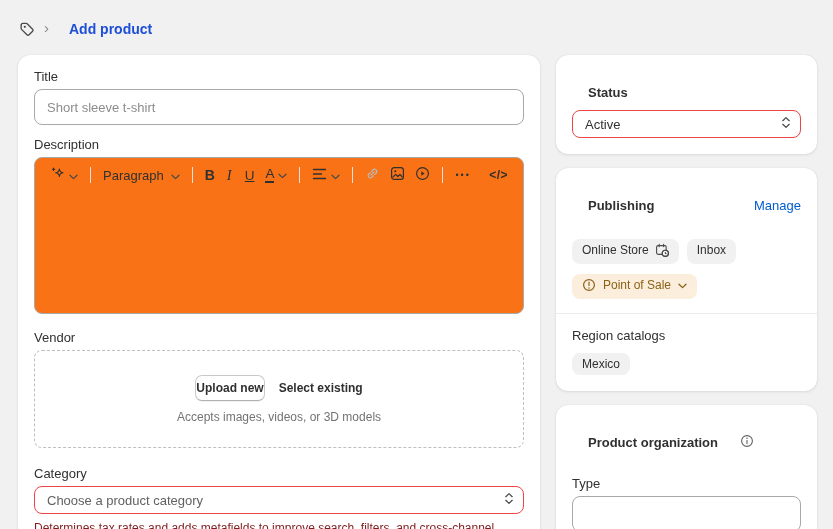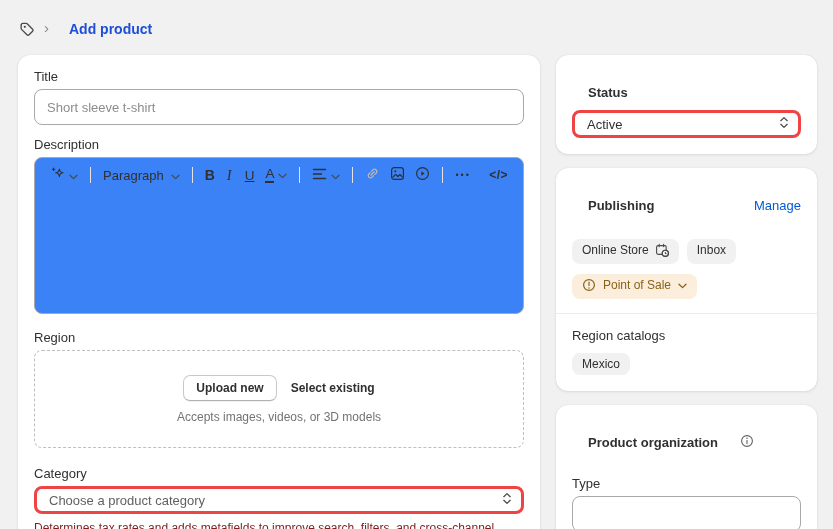--- a/index.html
+++ b/index.html
@@ -31,33 +31,33 @@
   
   .field-label { display:block; font-size:13px; color:#303030; margin-bottom:5px; }
   .text-input {
     width:100%; height:36px; background:#fff;
     border:1px solid #a8a8a8; border-radius:8px;
     padding:0 12px; font:13px "Liberation Sans",sans-serif; color:#303030; outline:none;
   }
   .text-input::placeholder { color:#8c8c8c; }
   .select {
     display:flex; align-items:center; justify-content:space-between;
-    height:28px; background:#fff; border:3px solid #ef4444; border-radius:8px;
+    height:28px; background:#fff; border:1px solid #ef4444; border-radius:8px;
     padding:0 9px 0 12px; font-size:13px; cursor:pointer;
   }
   .sel-text { color:#303030; }
   .sel-text.is-placeholder { color:#616161; }
   .helper-text { font-size:12px; color:#7f1d1d; margin-top:7px; }
 
   .section-title { margin-bottom:12px; }
   .section-desc  { margin-bottom:16px; }
   .section-media { margin-bottom:18px; }
 
   
-  .editor { border:1px solid #a8a8a8; border-radius:8px; background:#3b82f6; overflow:hidden; }
+  .editor { border:1px solid #a8a8a8; border-radius:8px; background:#f97316; overflow:hidden; }
   .editor-toolbar { display:flex; align-items:center; height:34px; padding:0 10px; }
   .tb-btn {
     display:flex; align-items:center; gap:4px; padding:3px 5px;
     border-radius:4px; cursor:pointer; color:#303030; background:transparent; border:none;
     font-family:"Liberation Sans",sans-serif;
   }
   .tb-divider { width:1px; height:16px; background:#e3e3e3; margin:0 7px; flex:0 0 auto; }
   .tb-paragraph { font-size:13px; gap:7px; }
   .tb-bold { font-weight:700; font-size:14px; }
   .tb-italic { font-family:"Liberation Serif",serif; font-style:italic; font-size:14.5px; padding:3px 7px; }
@@ -69,21 +69,21 @@
 
   
   .media-box {
     border:1px dashed #bfbfbf; border-radius:8px; height:98px;
     display:flex; flex-direction:column; align-items:center; justify-content:center; gap:9px;
     cursor:pointer;
   }
   .media-actions { display:flex; align-items:center; gap:14px; }
   .btn-secondary {
     background:#fff; border:1px solid #c9c9c9; border-bottom-color:#b0b0b0;
-    border-radius:7px; padding:5px 12px; font-size:12px; font-weight:700; color:#303030;
+    border-radius:7px; padding:5px 0; font-size:12px; font-weight:700; color:#303030;
     box-shadow:0 1px 0 rgba(0,0,0,.05); cursor:pointer;
     font-family:"Liberation Sans",sans-serif;
   }
   .btn-plain {
     background:none; border:none; font-size:12px; font-weight:700; color:#303030; cursor:pointer;
     font-family:"Liberation Sans",sans-serif; padding:0;
   }
   .media-hint { font-size:12px; color:#737373; }
 
   
@@ -232,21 +232,21 @@
 
           <button class="tb-btn tb-code">
             <span>&lt;/&gt;</span>
           </button>
         </div>
         <div class="editor-body"></div>
       </div>
     </div>
 
     <div class="section-media">
-      <label class="field-label">Region</label>
+      <label class="field-label">Vendor</label>
       <div class="media-box">
         <div class="media-actions">
           <button class="btn-secondary">Upload new</button>
           <button class="btn-plain">Select existing</button>
         </div>
         <div class="media-hint">Accepts images, videos, or 3D models</div>
       </div>
     </div>
 
     <div>

